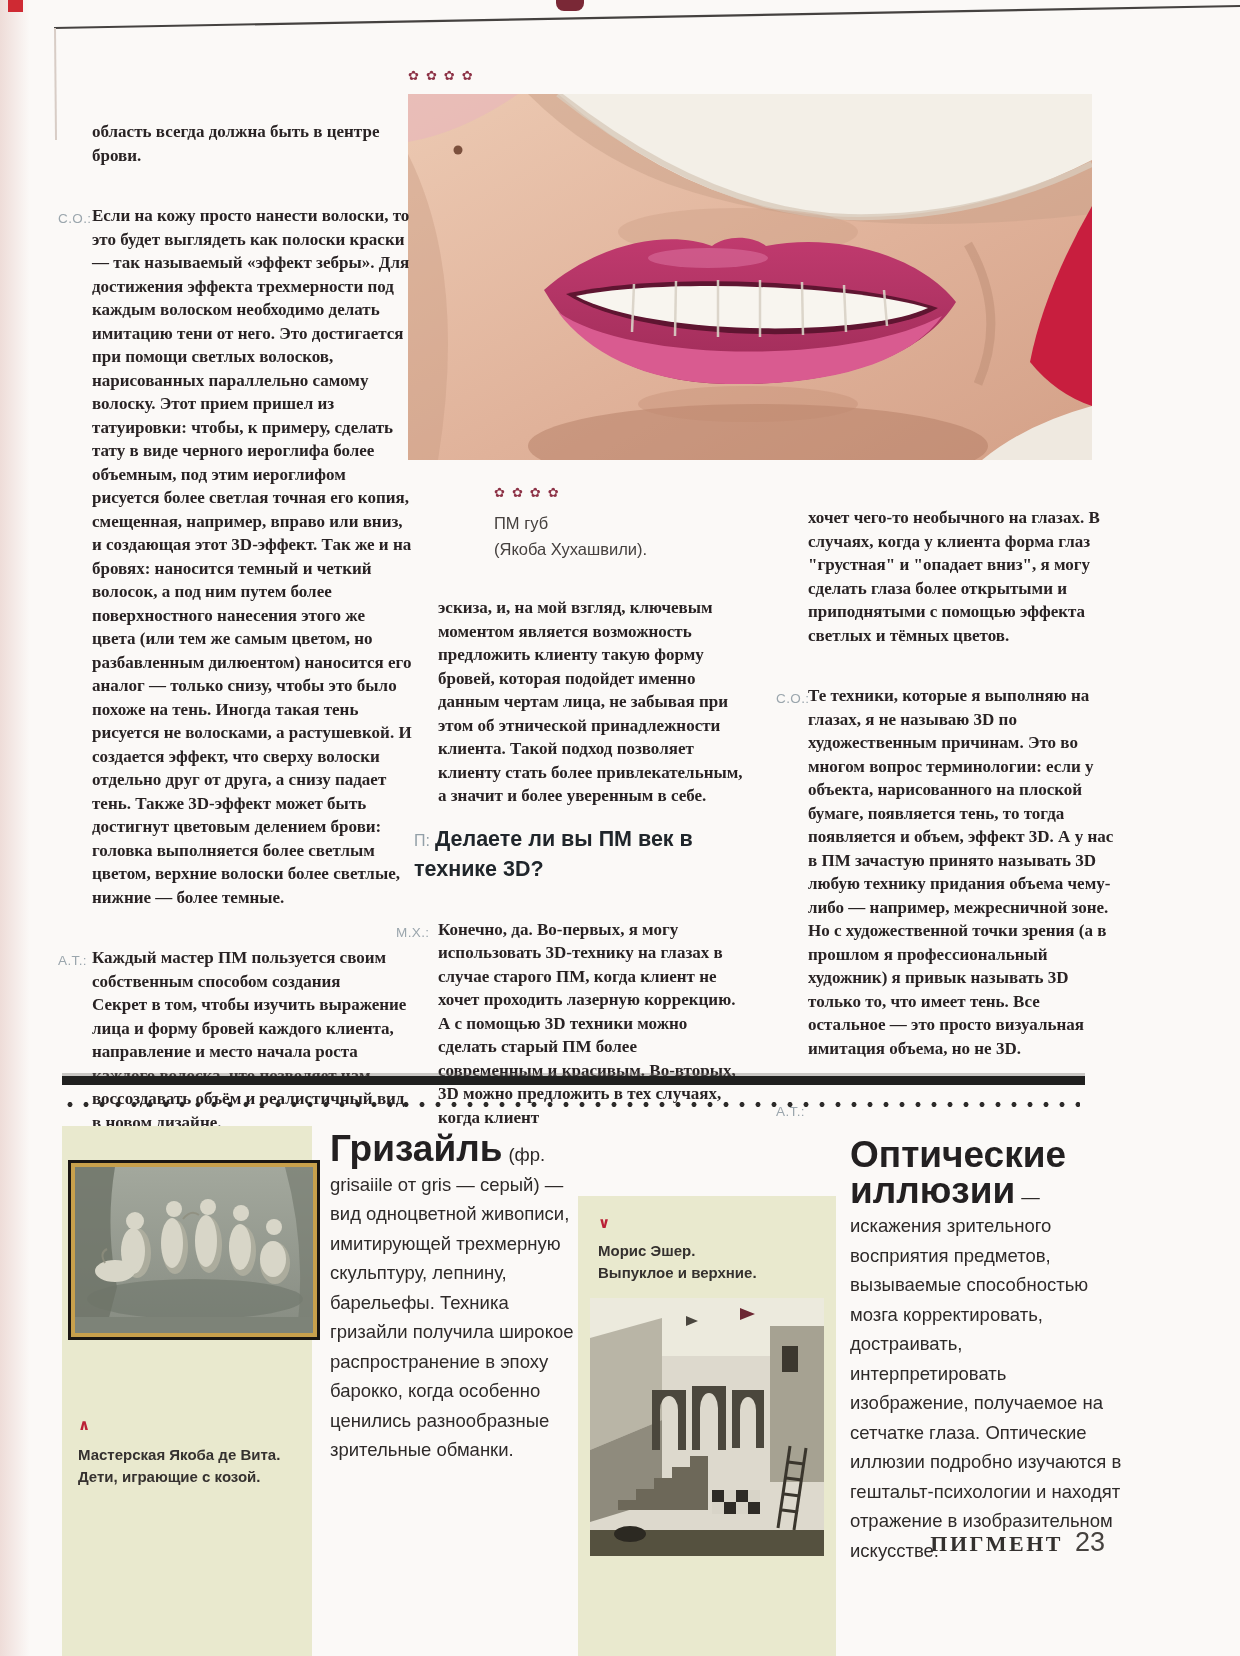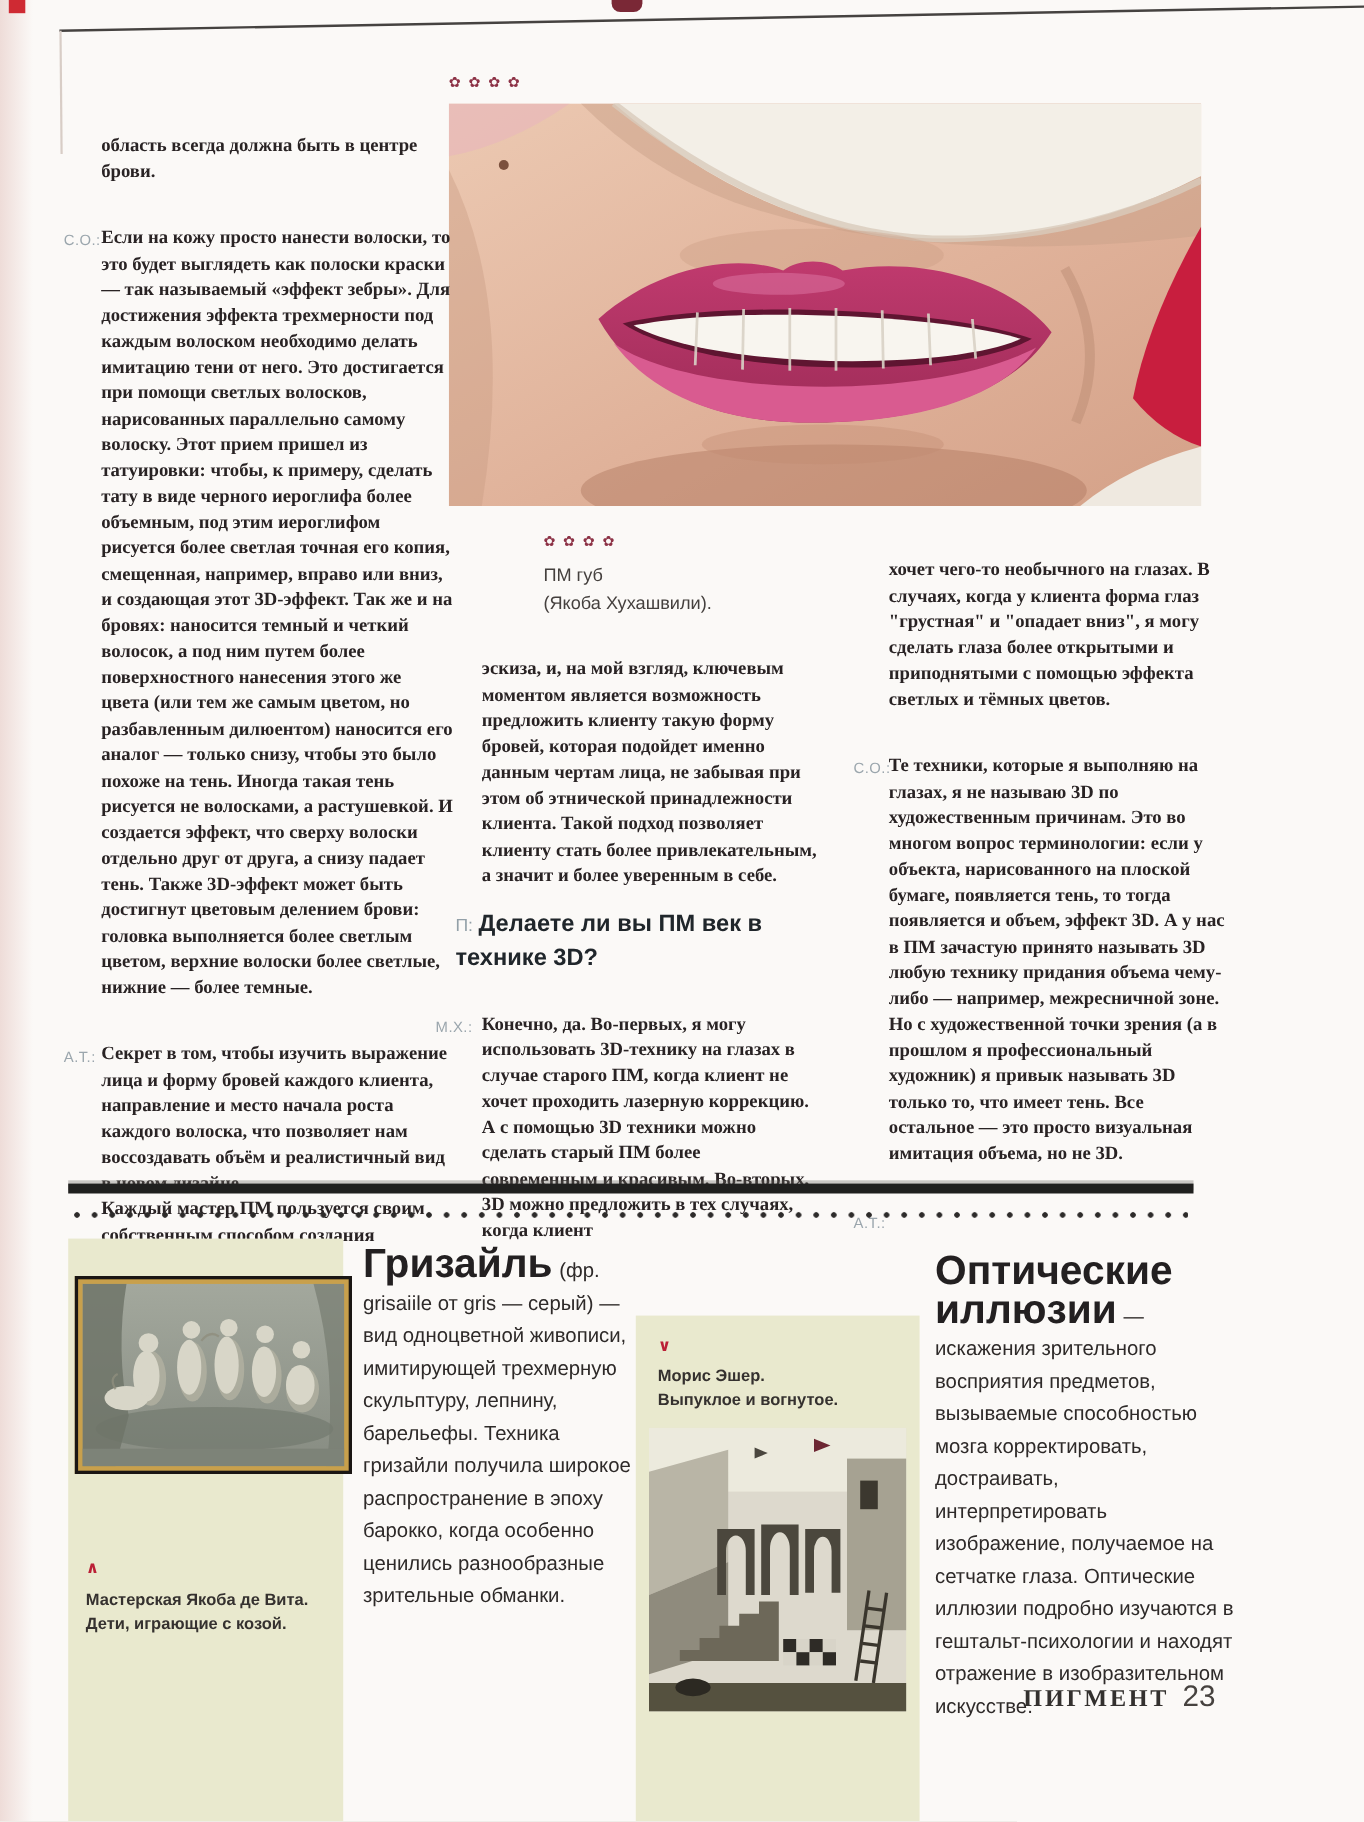--- a/index.html
+++ b/index.html
@@ -132,22 +132,22 @@
       <span>область всегда должна быть в центре брови.</span>
     </div>
     <div class="gap"></div>
     <div class="speech">
       <span class="speaker">С.О.:</span>
       <span>Если на кожу просто нанести волоски, то это будет выглядеть как полоски краски — так называемый «эффект зебры». Для достижения эффекта трехмерности под каждым волоском необходимо делать имитацию тени от него. Это достигается при помощи светлых волосков, нарисованных параллельно самому волоску. Этот прием пришел из татуировки: чтобы, к примеру, сделать тату в виде черного иероглифа более объемным, под этим иероглифом рисуется более светлая точная его копия, смещенная, например, вправо или вниз, и создающая этот 3D-эффект. Так же и на бровях: наносится темный и четкий волосок, а под ним путем более поверхностного нанесения этого же цвета (или тем же самым цветом, но разбавленным дилюентом) наносится его аналог — только снизу, чтобы это было похоже на тень. Иногда такая тень рисуется не волосками, а растушевкой. И создается эффект, что сверху волоски отдельно друг от друга, а снизу падает тень. Также 3D-эффект может быть достигнут цветовым делением брови: головка выполняется более светлым цветом, верхние волоски более светлые, нижние — более темные.</span>
     </div>
     <div class="gap"></div>
     <div class="speech">
       <span class="speaker">А.Т.:</span>
+      <div>Каждый мастер ПМ пользуется своим собственным способом создания</div>
       <div>Секрет в том, чтобы изучить выражение лица и форму бровей каждого клиента, направление и место начала роста каждого волоска, что позволяет нам воссоздавать объём и реалистичный вид в новом дизайне.</div>
-      <div>Каждый мастер ПМ пользуется своим собственным способом создания</div>
     </div>
   </div>
 
   <div class="col body-text" style="left:396px;top:576px;width:347px">
     <div class="speech" style="padding-left:42px">
       <span>эскиза, и, на мой взгляд, ключевым моментом является возможность предложить клиенту такую форму бровей, которая подойдет именно данным чертам лица, не забывая при этом об этнической принадлежности клиента. Такой подход позволяет клиенту стать более привлекательным, а значит и более уверенным в себе.</span>
     </div>
     <div class="gap"></div>
     <div class="question">
       <span class="q-label">П:</span><span>Делаете ли вы ПМ век в технике 3D?</span>
@@ -226,21 +226,21 @@
   </div>
 
   <div class="def" style="left:330px;top:1134px;width:252px">
     <span class="def-term">Гризайль</span><span>(фр. grisaiile от gris — серый) — вид одноцветной живописи, имитирующей трехмерную скульптуру, лепнину, барельефы. Техника гризайли получила широкое распространение в эпоху барокко, когда особенно ценились разнообразные зрительные обманки.</span>
   </div>
 
   <div class="panel" style="left:578px;top:1196px;width:258px;height:460px">
     <div class="caret" style="left:20px;top:18px">∨</div>
     <div class="img-caption" style="left:20px;top:44px;width:220px">
       <span>Морис Эшер.</span><br>
-      <span>Выпуклое и вогнутое.</span>
+      <span>Выпуклое и верхние.</span>
     </div>
     <svg class="escher-img" width="234" height="258" viewBox="0 0 234 258">
       <rect width="234" height="258" fill="#ddd9cd"></rect>
       <rect width="234" height="58" fill="#eceadd"></rect>
       <path d="M0,40 L72,20 L72,122 L0,152 Z" fill="#b9b5a6"></path>
       <path d="M0,152 L72,122 L72,202 L0,224 Z" fill="#8f8b7d"></path>
       <rect x="180" y="28" width="54" height="156" fill="#a6a292"></rect>
       <rect x="192" y="48" width="16" height="26" fill="#3c382f"></rect>
       <g fill="#4b473d">
         <path d="M62,92 h34 v60 h-8 v-40 a9,14 0 0 0 -18,0 v40 h-8 Z"></path>

